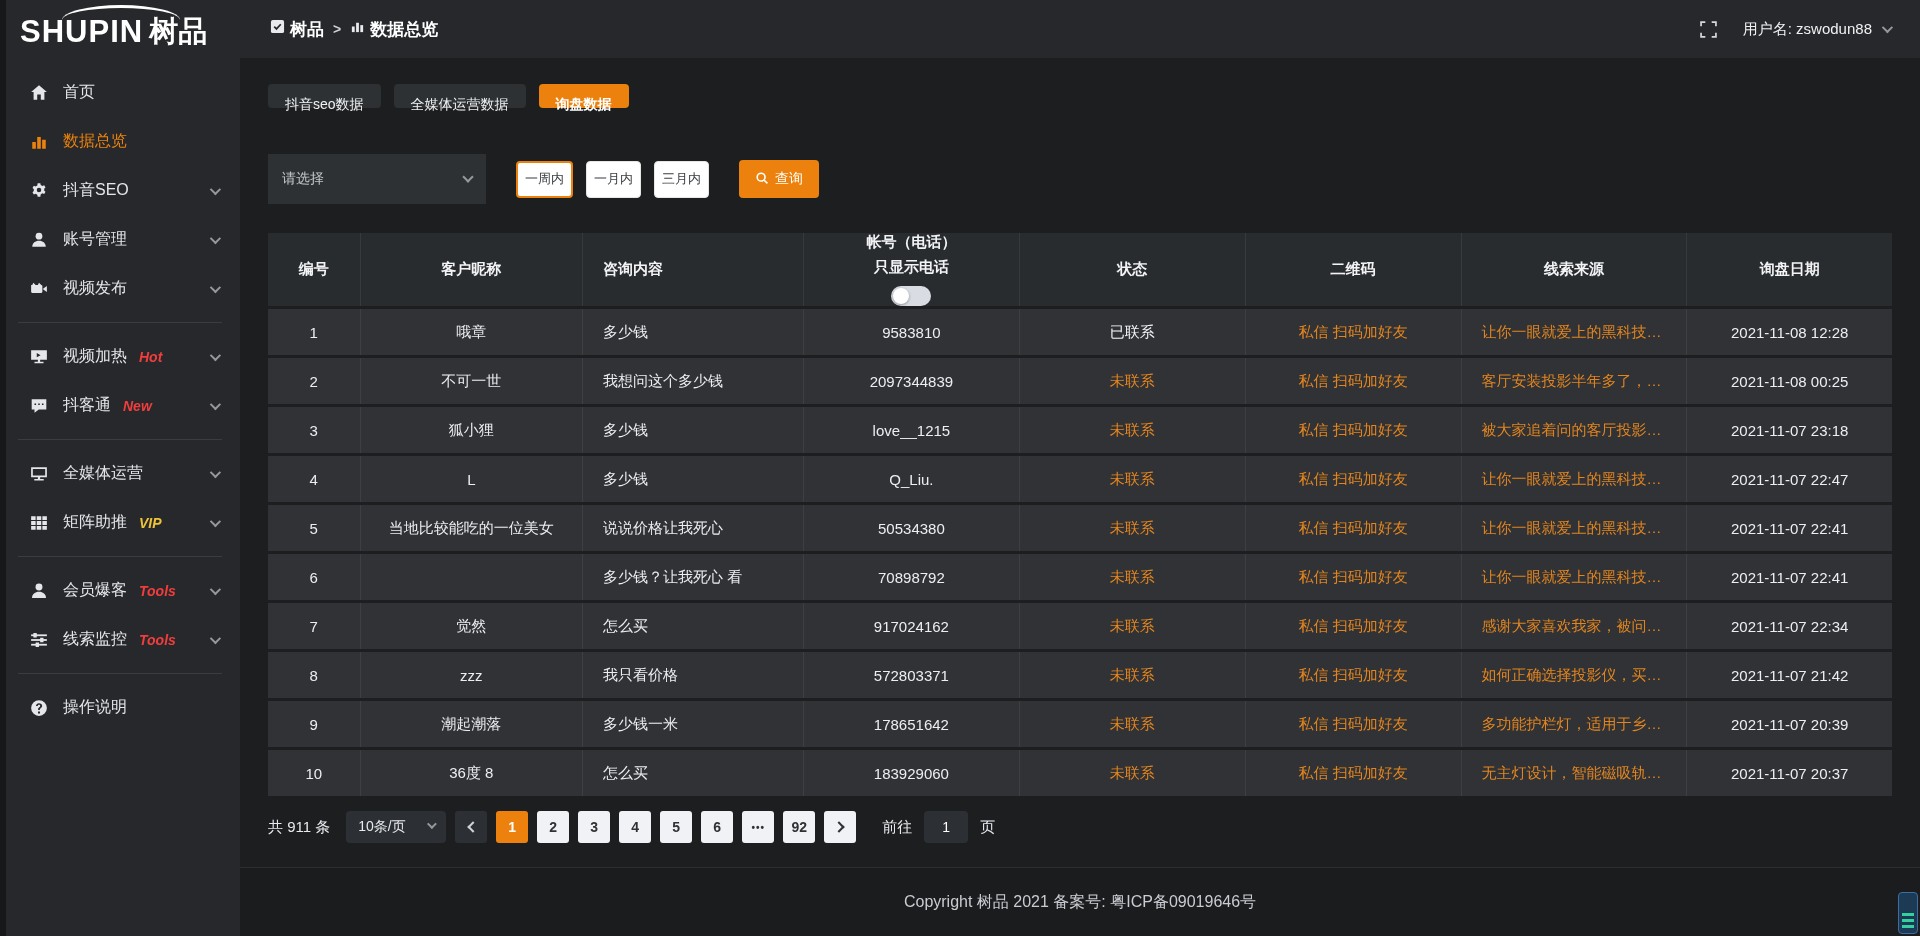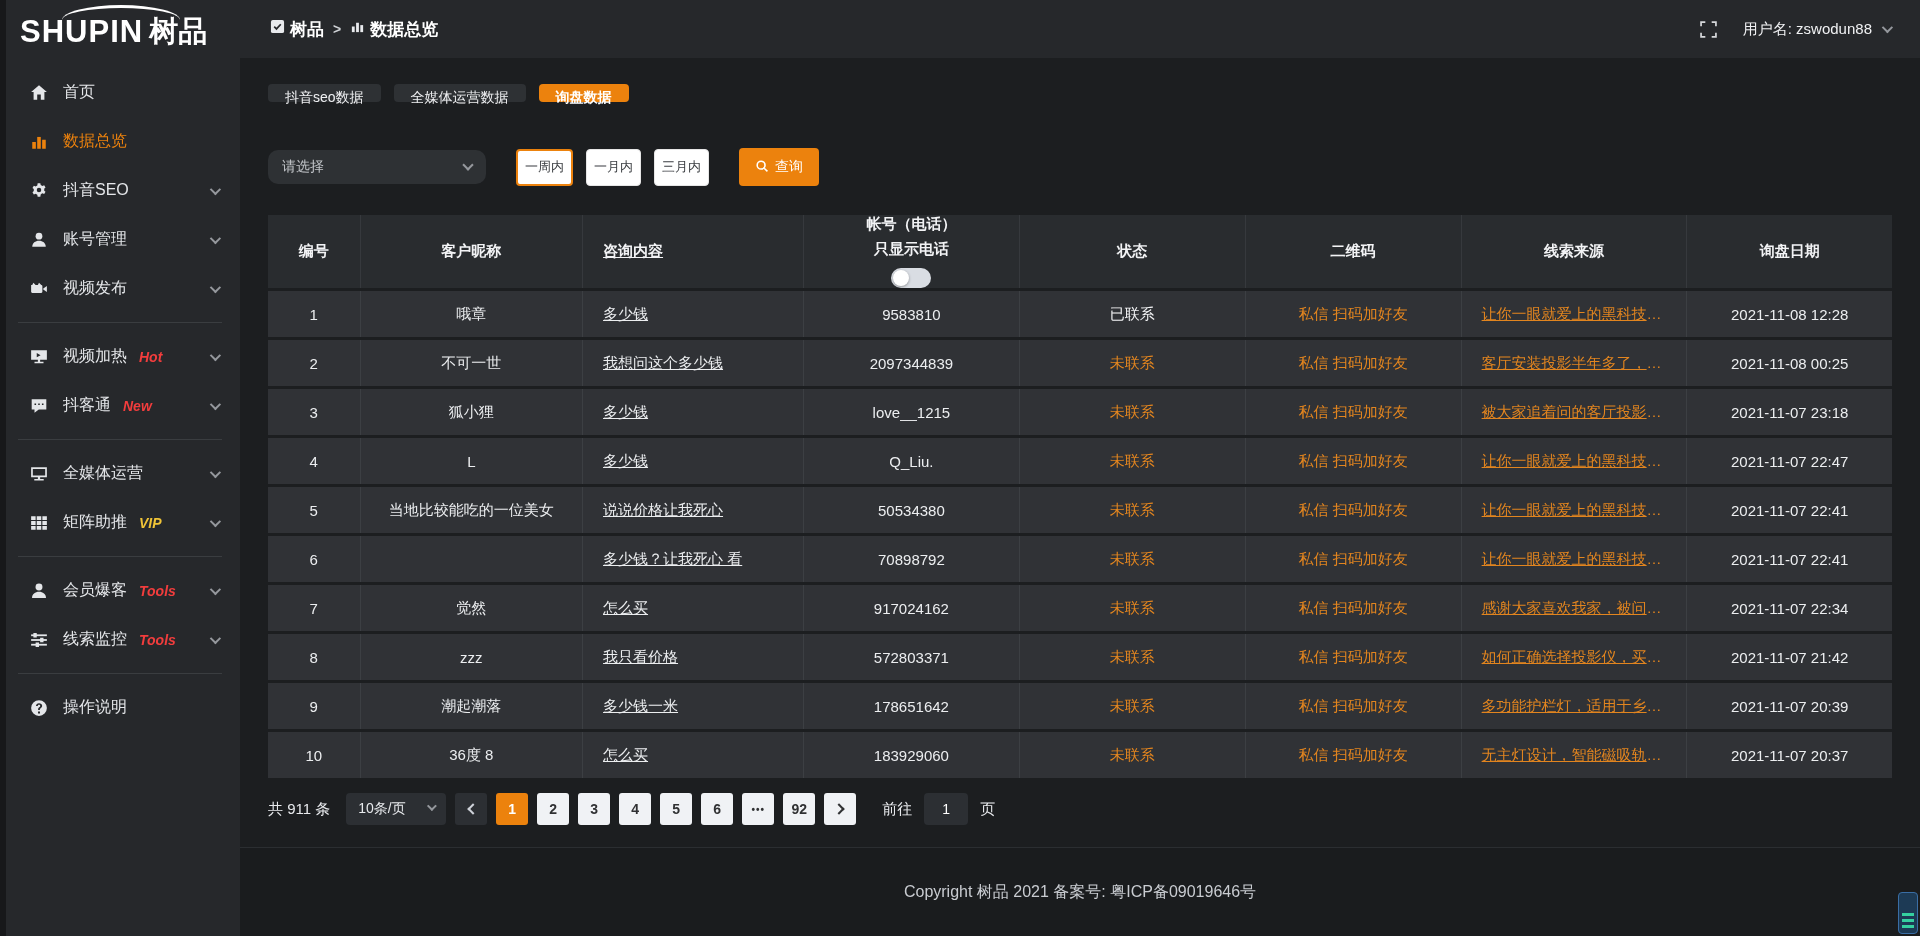--- a/index.html
+++ b/index.html
@@ -33,46 +33,46 @@
   .topbar { height: 58px; background: #26282b; display: flex; align-items: center; padding: 0 30px; flex-shrink: 0; }
   .breadcrumb { display: flex; align-items: center; gap: 9px; font-size: 17px; font-weight: bold; color: #fff; }
   .bc-item { display: flex; align-items: center; gap: 5px; cursor: pointer; }
   .bc-sep { color: #cfd2d6; font-size: 14px; font-weight: bold; }
   .topbar-right { margin-left: auto; display: flex; align-items: center; gap: 26px; }
   .fs-btn { cursor: pointer; display: inline-flex; }
   .user-box { display: flex; align-items: center; gap: 10px; font-size: 15px; color: #f0f1f3; cursor: pointer; }
   
   .content { flex: 1; padding: 26px 28px 0 28px; display: flex; flex-direction: column; }
   .tabs { display: flex; gap: 13px; }
-  .tab { height: 18px; padding: 5px 17px; background: #2e3134; color: #f0f1f3; font-size: 14px;
+  .tab { height: 18px; padding: 12px 17px; background: #2e3134; color: #f0f1f3; font-size: 14px;
          border: none; border-radius: 4px; cursor: pointer; font-family: inherit; }
   .tab.active { background: var(--accent); color: #fff; font-weight: bold; }
   .filters { display: flex; align-items: center; margin-top: 46px; }
-  .select { width: 218px; height: 34px; background: #2e3134; border-radius: 10px; display: flex; align-items: center;
+  .select { width: 218px; height: 50px; background: #2e3134; border-radius: 0; display: flex; align-items: center;
             justify-content: space-between; padding: 0 14px; font-size: 14px; color: #c3c6ca; cursor: pointer; }
   .select .chev { transform: rotate(45deg); margin-top: -4px; }
   .range-group { display: flex; gap: 13px; margin-left: 30px; }
   .range-btn { height: 37px; min-width: 55px; padding: 0 7px; background: #fff; color: #3a3d41; font-size: 13px;
                border: 1px solid #e6e6e6; border-radius: 4px; cursor: pointer; font-family: inherit; }
   .range-btn.selected { border: 2px solid var(--accent); }
   .query-btn { height: 38px; padding: 0 16px; margin-left: 30px; background: var(--accent); color: #fff; font-size: 14px;
                border: none; border-radius: 4px; display: inline-flex; align-items: center; gap: 6px; cursor: pointer; font-family: inherit; }
   
   .table-wrap { margin-top: 26px; }
   table { width: 100%; table-layout: fixed; border-collapse: separate; border-spacing: 0 3px; }
   thead th { background: #292c2f; height: 66px; font-size: 15px; font-weight: bold; color: #f2f3f5; padding: 0 10px; }
   thead th:not(:last-child) { border-right: 1px solid #36393d; }
   .th-sub { display: flex; align-items: center; justify-content: center; gap: 9px; margin-top: 6px; flex-direction: column; }
   .switch { width: 40px; height: 20px; border-radius: 10px; background: #d9dde3; position: relative; cursor: pointer; flex-shrink: 0; }
   .switch::after { content:""; position:absolute; left:2px; top:2px; width:16px; height:16px; border-radius:50%;
                    background:#fff; box-shadow: 0 1px 3px rgba(0,0,0,.35); }
   tbody td { background: #303236; height: 46px; font-size: 15px; color: #eceef0; text-align: center;
              padding: 0 10px; overflow: hidden; white-space: nowrap; text-overflow: ellipsis; }
   tbody td:not(:last-child) { border-right: 1px solid #3c3f43; }
-  td.al-left, th.al-left { text-align: left; padding-left: 20px; text-decoration: underline; }
+  td.al-left, th.al-left { text-align: left; padding-left: 20px; }
   td.orange { color: var(--orange-text); cursor: pointer; }
   td.st-un { color: var(--orange-text); }
   td.st-ok { color: #f2f3f5; }
   
   .pager { display: flex; align-items: center; margin-top: 12px; font-size: 15px; color: #e8eaed; }
   .pager-total { margin-right: 16px; }
   .page-size { height: 32px; min-width: 100px; background: #2c2f33; border-radius: 4px; padding: 0 12px;
                display: flex; align-items: center; justify-content: space-between; gap: 10px; font-size: 14px; cursor: pointer; }
   .page-size .chev { width: 7px; height: 7px; margin-top: -3px; }
   .pg-btn { min-width: 32px; height: 32px; margin-left: 9px; border-radius: 3px; background: #f0f2f5; color: #303133;
@@ -80,21 +80,21 @@
             cursor: pointer; border: none; font-family: inherit; }
   .pg-btn.dark { background: #2c2f33; color: #cfd3da; }
   .pg-btn.active { background: var(--accent); color: #fff; }
   .pg-btn.more { font-size: 10px; letter-spacing: 1px; }
   .chev-l { width: 8px; height: 8px; border-left: 2px solid currentColor; border-bottom: 2px solid currentColor; transform: rotate(45deg); margin-left: 3px; }
   .chev-r { width: 8px; height: 8px; border-right: 2px solid currentColor; border-top: 2px solid currentColor; transform: rotate(45deg); margin-right: 3px; }
   .goto { display: flex; align-items: center; gap: 12px; margin-left: 26px; }
   .goto-input { width: 44px; height: 32px; background: #2c2f33; border: none; border-radius: 4px;
                 color: #fff; text-align: center; font-size: 14px; font-family: inherit; }
   
-  .footer { height: 89px; flex-shrink: 0; border-top: 1px solid #2b2e31; background: #1a1c1e;
+  .footer { height: 69px; flex-shrink: 0; border-top: 1px solid #2b2e31; background: #1a1c1e;
             display: flex; align-items: center; justify-content: center; font-size: 16px; color: #c9ccd1; }
   
   .corner-widget { position: absolute; right: 2px; bottom: 2px; width: 20px; height: 42px; background: #1d3a55;
                    border: 1px solid #3a6ea5; border-radius: 4px; display: flex; flex-direction: column;
                    align-items: center; justify-content: flex-end; gap: 3px; padding-bottom: 5px; cursor: pointer; }
   .corner-widget i { width: 12px; height: 3px; background: #35d0a0; display: block; }
 </style>
 </head>
 <body>
 

